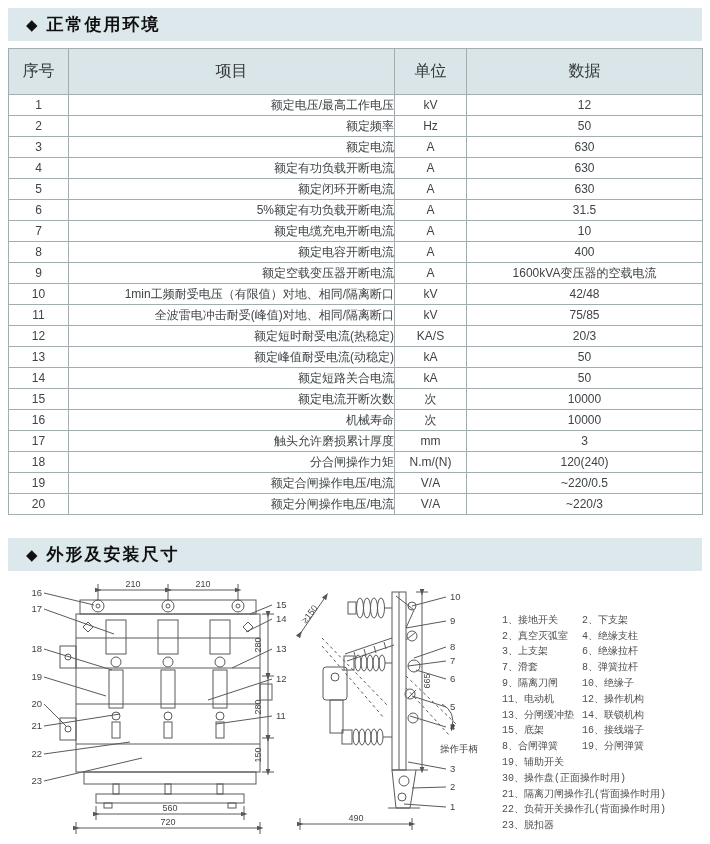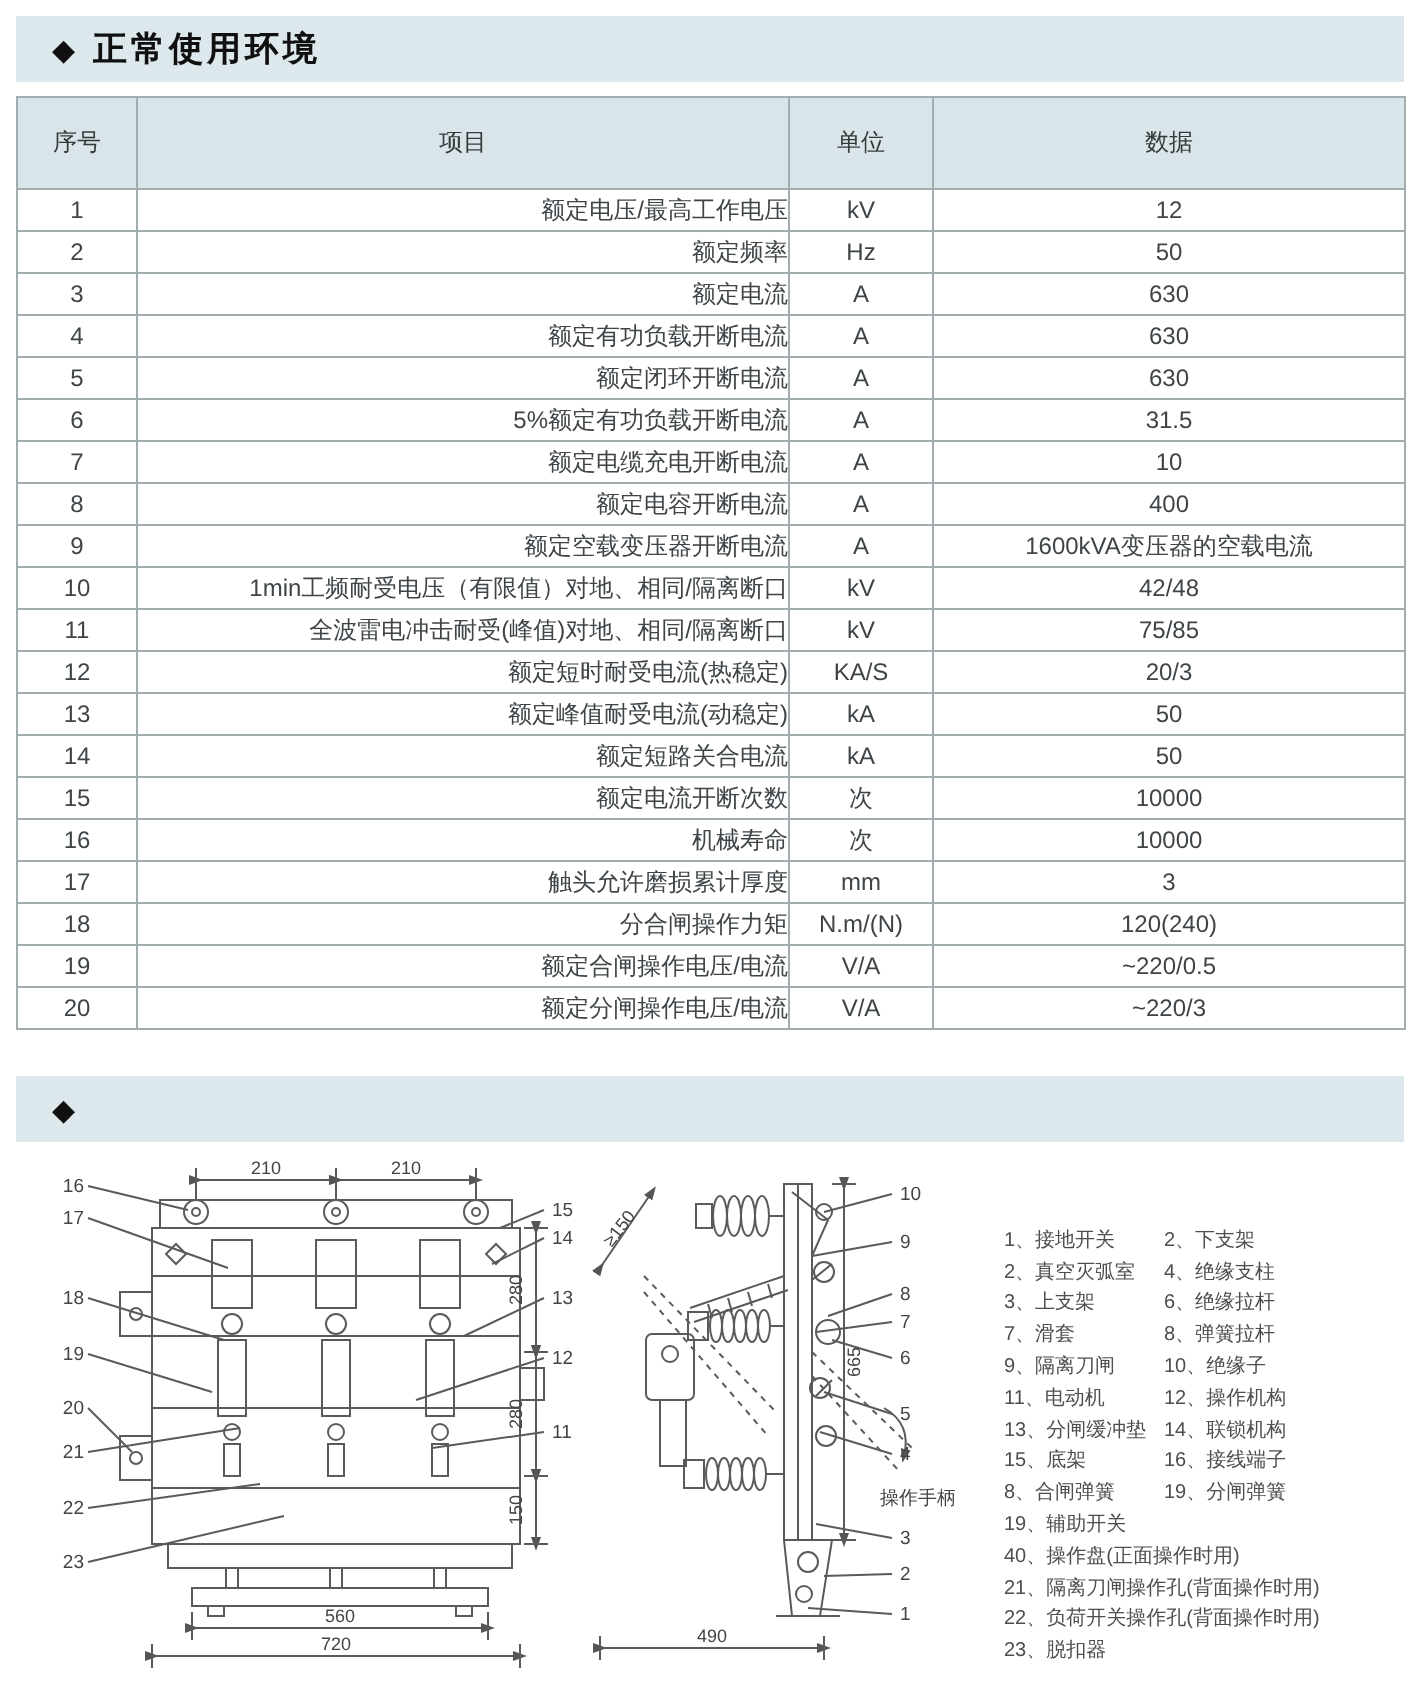--- a/index.html
+++ b/index.html
@@ -17,34 +17,34 @@
   #band-dim{top:538px;}
 
   table.spec{
     position:absolute;left:8px;top:48px;width:694px;
     border-collapse:collapse;table-layout:fixed;
   }
   table.spec th,table.spec td{
     border:1px solid #a2adb0;font-size:12px;color:#3e4447;height:20px;
     padding:0;text-align:center;font-weight:normal;white-space:nowrap;overflow:hidden;
   }
-  table.spec thead th{background:#d9e5e9;height:45px;font-size:12px;color:#35393b;}
+  table.spec thead th{background:#d9e5e9;height:45px;font-size:16px;color:#35393b;}
   table.spec td.item{text-align:right;padding-left:16px;}
 
   .drawing-area{position:absolute;left:0;top:572px;width:710px;height:216px;}
   svg text{font-family:"Liberation Sans","DejaVu Sans",sans-serif;fill:#444;}
   .dimnum{font-size:9px;}
   .callout{font-size:9.5px;}
   .cjk-label{font-size:9.5px;}
 
   #parts-list{
     position:absolute;left:502px;top:612px;width:206px;
     font-size:10px;color:#4e4e4e;
   }
-  .parts-line{height:15.8px;display:flex;align-items:center;white-space:nowrap;}
+  .parts-line{height:15.8px;display:flex;align-items:center;white-space:nowrap;font-family:Liberation Mono, monospace;}
   .parts-line .c1{width:80px;flex:0 0 80px;}
 </style>
 </head>
 <body>
 
 <div class="band" id="band-env">
   <span class="marker">◆</span>
   <span class="title">正常使用环境</span>
 </div>
 
@@ -182,20 +182,21 @@
         <td>20</td>
         <td class="item">额定分闸操作电压/电流</td>
         <td>V/A</td>
         <td>~220/3</td>
       </tr>
     </tbody>
 </table>
 
 <div class="band" id="band-dim">
   <span class="marker">◆</span>
+  <span class="title">外形及安装尺寸</span>
 </div>
 
 <div class="drawing-area">
 
   <svg style="position:absolute;left:20px;top:4px;" width="272" height="266" viewBox="0 0 272 266">
     <defs>
       <marker id="ar1" markerWidth="7" markerHeight="7" refX="3.5" refY="3.5" orient="auto">
         <path d="M0,1 L7,3.5 L0,6 z" fill="#555"></path>
       </marker>
     </defs>
@@ -452,21 +453,21 @@
       <span>16、接线端子</span>
     </div>
     <div class="parts-line">
       <span class="c1">8、合闸弹簧</span>
       <span>19、分闸弹簧</span>
     </div>
     <div class="parts-line">
       <span>19、辅助开关</span>
     </div>
     <div class="parts-line">
-      <span>40、操作盘(正面操作时用)</span>
+      <span>30、操作盘(正面操作时用)</span>
     </div>
     <div class="parts-line">
       <span>21、隔离刀闸操作孔(背面操作时用)</span>
     </div>
     <div class="parts-line">
       <span>22、负荷开关操作孔(背面操作时用)</span>
     </div>
     <div class="parts-line">
       <span>23、脱扣器</span>
     </div>

